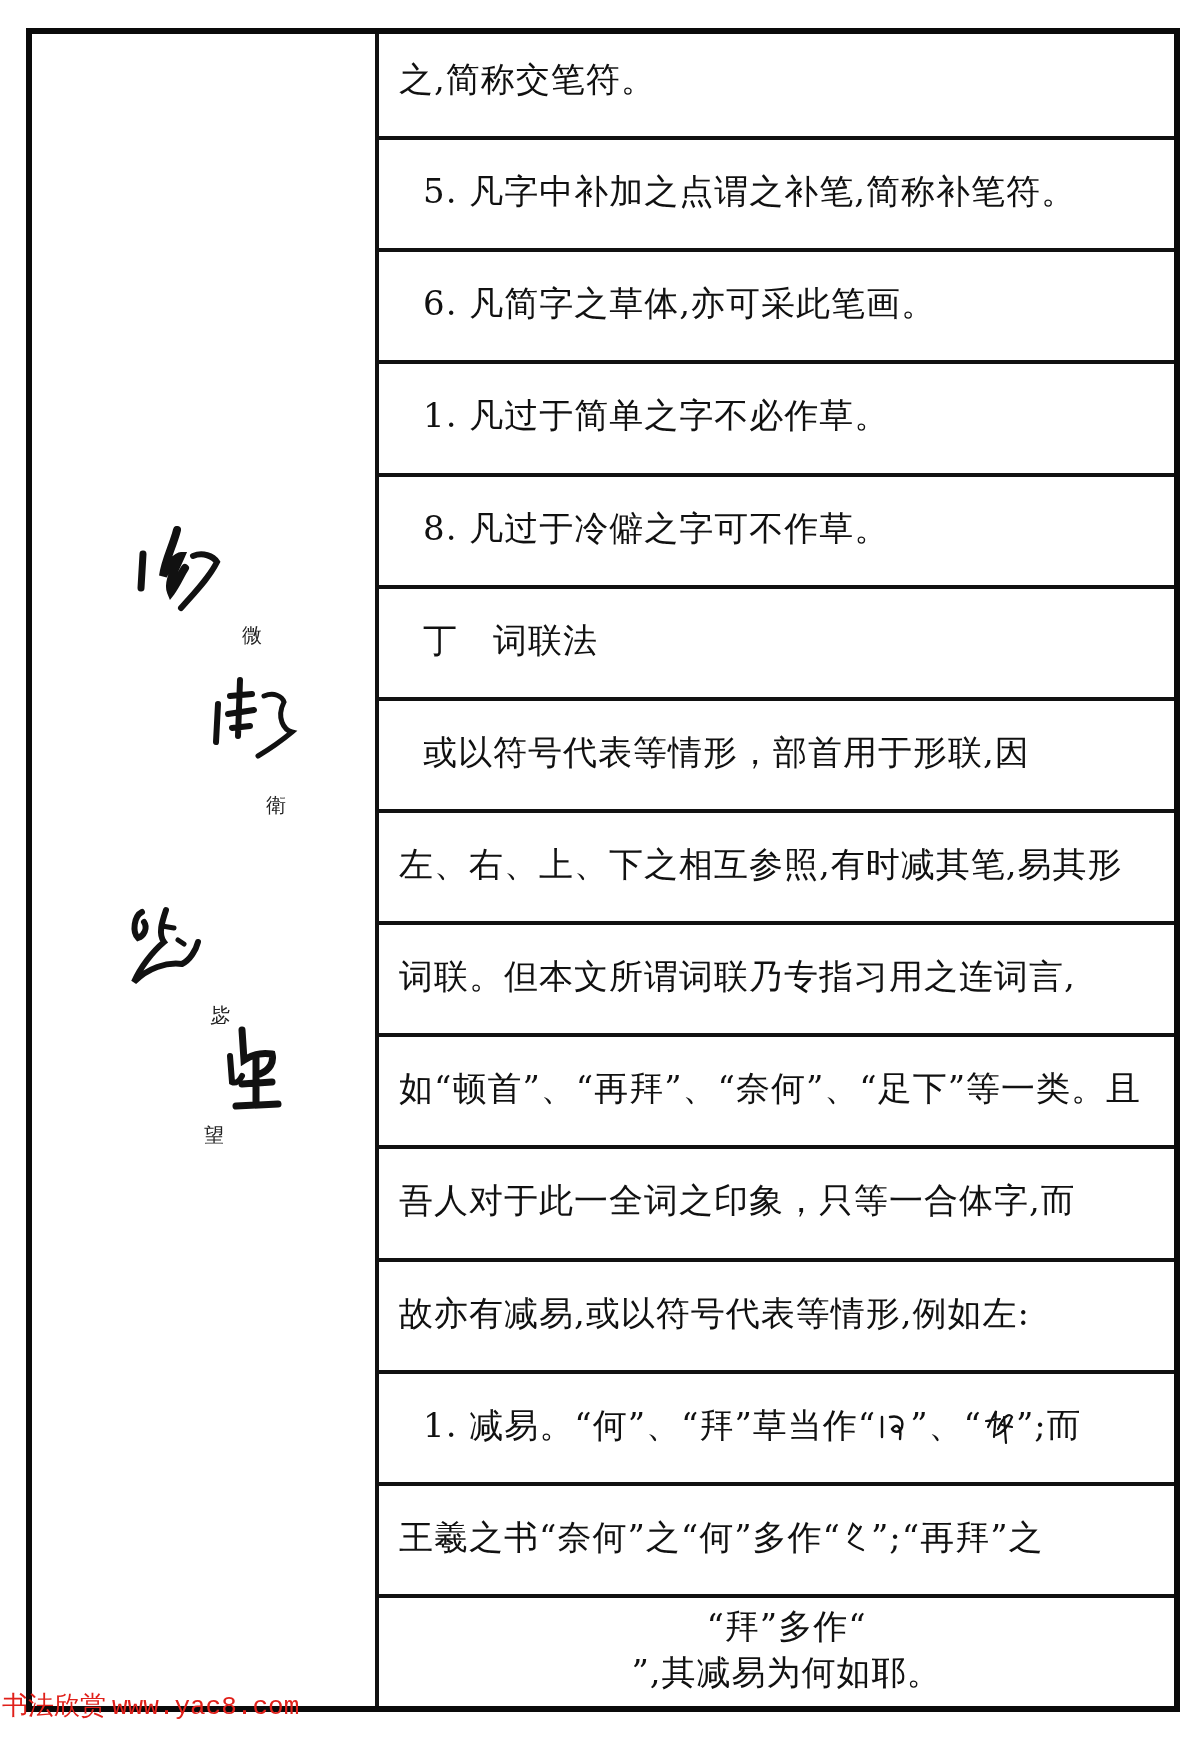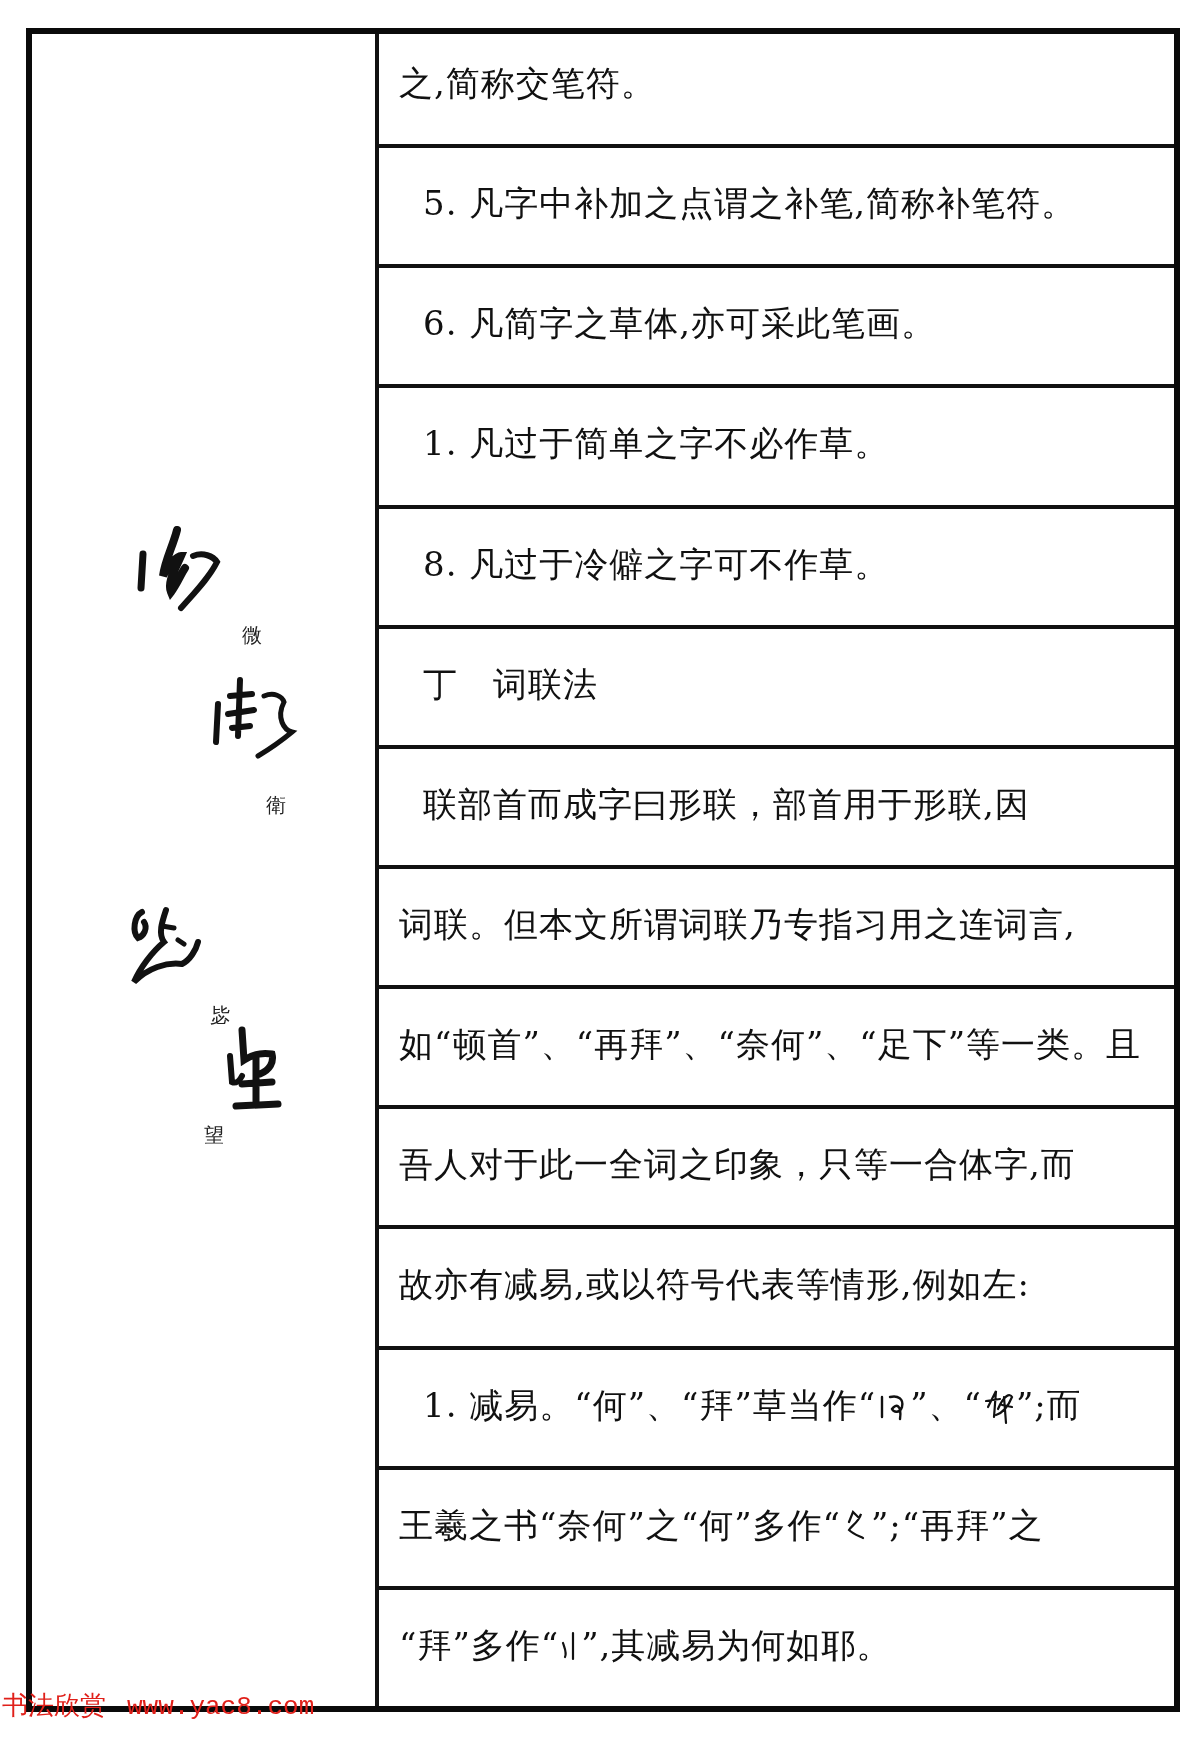--- a/index.html
+++ b/index.html
@@ -6,28 +6,28 @@
   body { width: 1200px; height: 1747px; position: relative; overflow: hidden;
          font-family: "DejaVu Serif", "Liberation Serif", serif; color: #111; }
   .frame { position: absolute; left: 26px; top: 28px; width: 1154px; height: 1684px;
            border: 6px solid #0a0a0a; box-sizing: border-box; }
   .left-col { position: absolute; left: 0; top: 0; width: 343px; height: 100%; }
   .divider { position: absolute; left: 343px; top: 0; width: 4px; height: 100%; background: #111; }
   .rows { position: absolute; left: 347px; top: 0; right: 0; height: 100%; display: flex; flex-direction: column; gap: 6px; }
   .row { flex: 1 1 0; border-bottom: 4px solid #111; display: flex; align-items: center;
          font-size: 34px; letter-spacing: 1px; white-space: nowrap; overflow: hidden;
          padding-left: 20px; box-sizing: border-box; padding-bottom: 10px; }
-  .row:last-child { border-bottom: none; }
+  .row:last-child { border-bottom: none; flex-direction: column; }
   .row.indent { padding-left: 44px; }
   .cursive { display: inline-block; vertical-align: middle; }
   .callig { position: absolute; }
   .gloss { position: absolute; font-size: 20px; color: #222; }
   .watermark { position: absolute; left: 2px; top: 1688px; color: #e0201a; font-size: 26px;
                font-family: "DejaVu Serif", serif; letter-spacing: 0px; white-space: nowrap; }
-  .watermark .url { font-family: "Liberation Mono", "DejaVu Sans Mono", monospace; font-size: 26px; margin-left: 21px; }
+  .watermark .url { font-family: "Liberation Mono", "DejaVu Sans Mono", monospace; font-size: 26px; margin-left: 6px; }
 </style>
 </head>
 <body>
 
 <div class="frame">
 
   <div class="left-col">
 
     <svg class="callig" style="left:105px; top:492px;" width="100" height="95" viewBox="0 0 100 95">
       <path d="M6 28 L4 62" stroke="#111" stroke-width="7" stroke-linecap="round" fill="none"></path>
@@ -72,21 +72,24 @@
     <div class="row indent">
         <span>1. 凡过于简单之字不必作草。</span>
       </div>
     <div class="row indent">
         <span>8. 凡过于冷僻之字可不作草。</span>
       </div>
     <div class="row indent">
         <span>丁　词联法</span>
       </div>
     <div class="row indent">
-        <span>联部首而成字曰形联，部首用于形联,因</span>
+        <span>或以符号代表等情形，部首用于形联,因</span>
+      </div>
+    <div class="row">
+        <span>左、右、上、下之相互参照,有时减其笔,易其形</span>
       </div>
     <div class="row">
         <span>词联。但本文所谓词联乃专指习用之连词言,</span>
       </div>
     <div class="row">
         <span>如“顿首”、“再拜”、“奈何”、“足下”等一类。且</span>
       </div>
     <div class="row">
         <span>吾人对于此一全词之印象，只等一合体字,而</span>
       </div>

